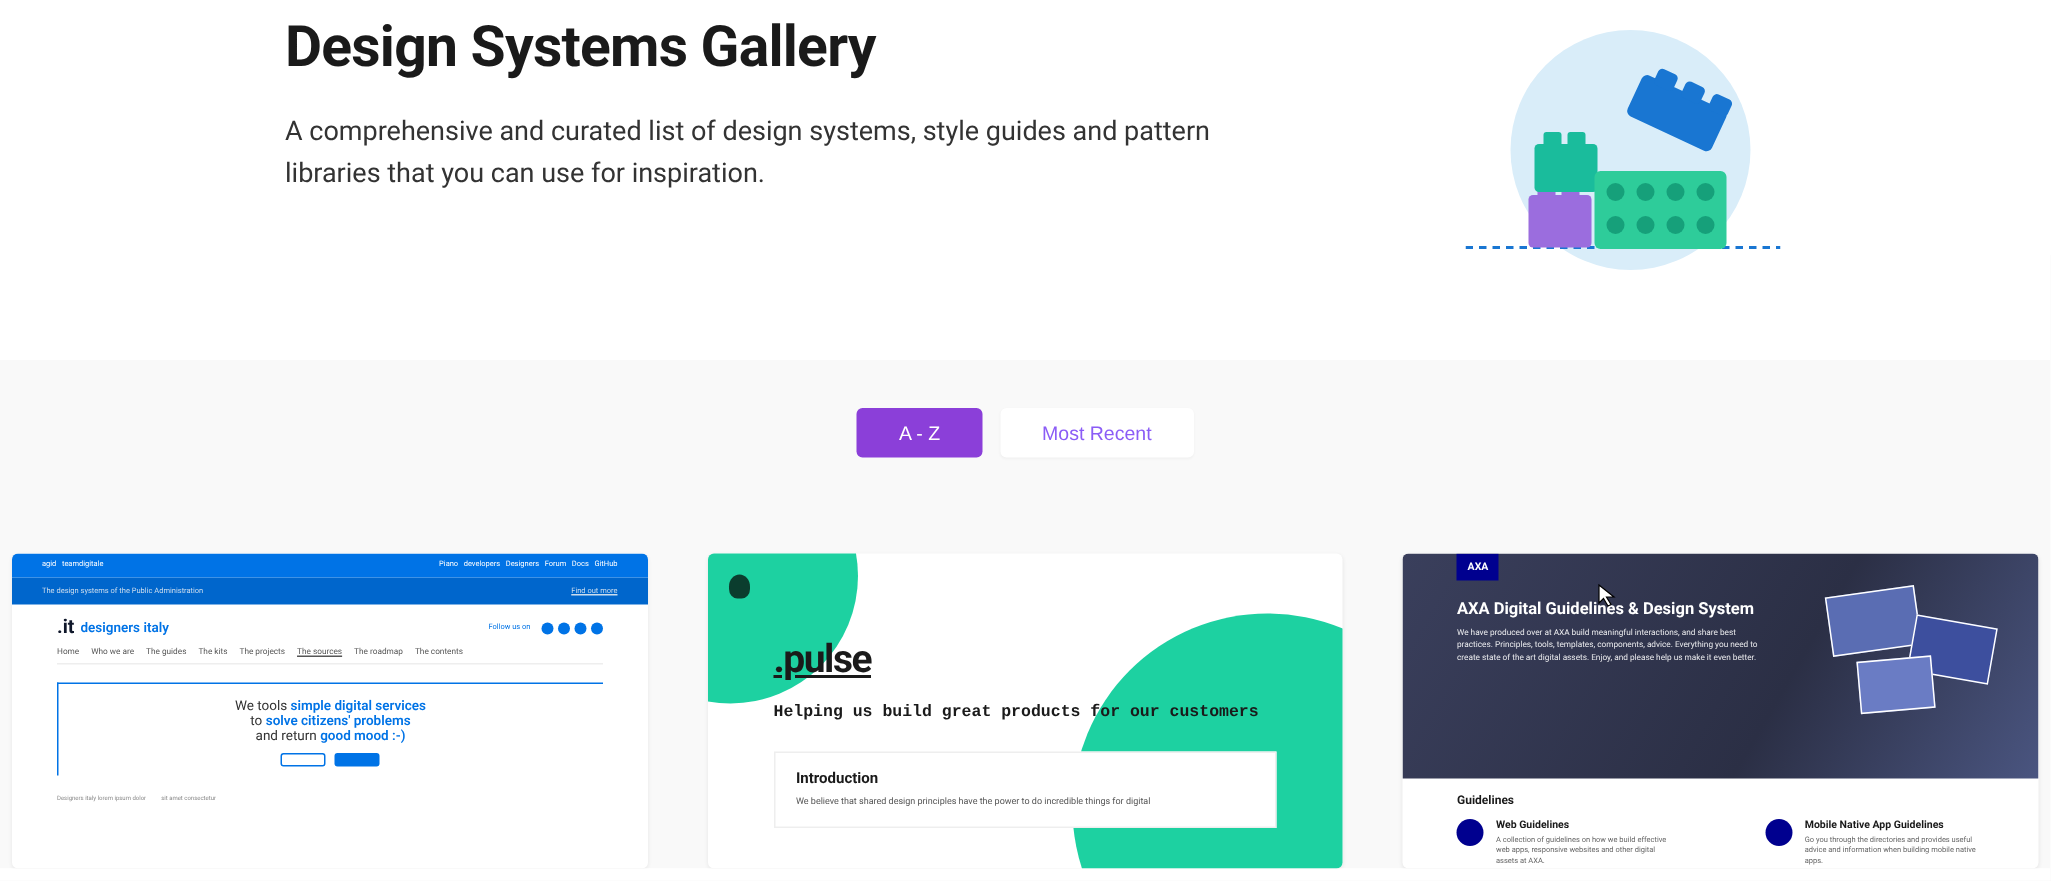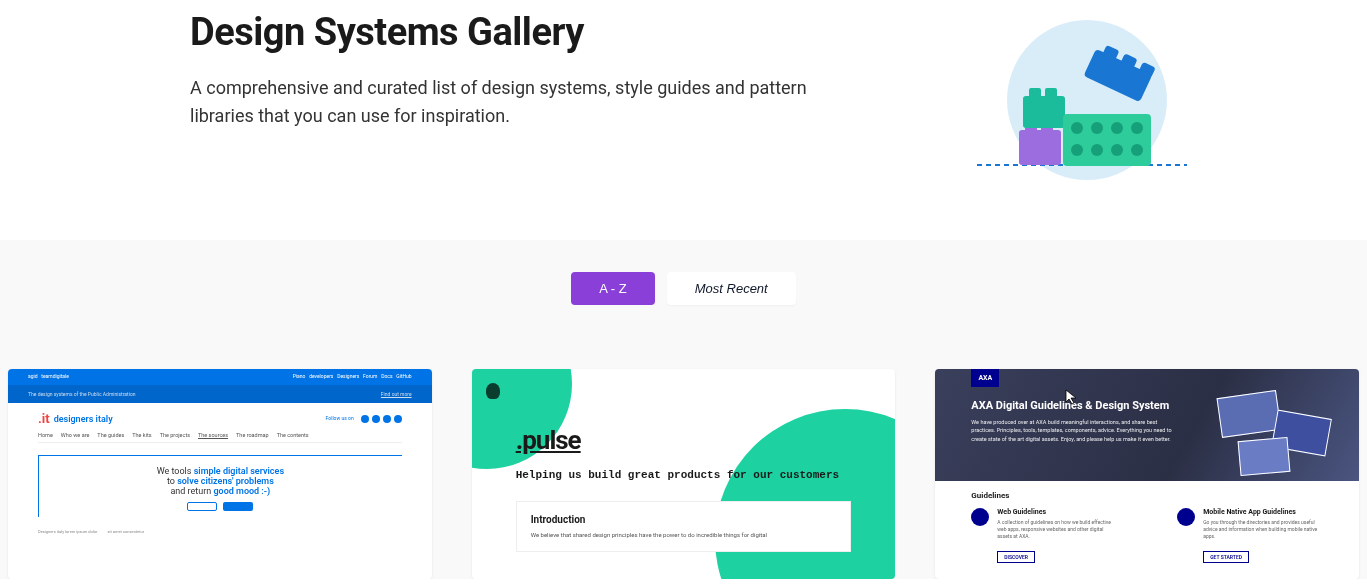--- a/index.html
+++ b/index.html
@@ -6,32 +6,32 @@
 body { font-family: -apple-system, BlinkMacSystemFont, 'Segoe UI', Roboto, Helvetica, Arial, sans-serif; background: #fff; color: #1a1a1a; width: 1367px; }
 .hero { padding: 10px 190px 50px; position: relative; display: flex; justify-content: space-between; align-items: flex-start; }
 .hero-text { max-width: 680px; }
 .hero-title { font-size: 38px; font-weight: 700; letter-spacing: -0.5px; margin-bottom: 20px; }
 .hero-desc { font-size: 18px; line-height: 1.55; color: #333; }
 .hero-illustration { width: 210px; height: 180px; position: relative; margin-right: -10px; }
 .gallery { background: #f9f9f9; padding: 32px 8px 0; }
 .tabs { display: flex; justify-content: center; gap: 12px; margin-bottom: 64px; }
 .tab { padding: 9px 28px; border-radius: 4px; font-size: 13px; cursor: pointer; border: none; }
 .tab-active { background: #8b3fd9; color: #fff; }
-.tab-inactive { background: #fff; color: #0f172a; box-shadow: 0 1px 2px rgba(0,0,0,0.04); font-style: italic; }
+.tab-inactive { background: #fff; color: #8b5cf6; box-shadow: 0 1px 2px rgba(0,0,0,0.04); }
 .cards { display: grid; grid-template-columns: repeat(3, 1fr); gap: 40px; }
 .card { background: #fff; border-radius: 4px; overflow: hidden; box-shadow: 0 1px 3px rgba(0,0,0,0.08); height: 210px; position: relative; }
 
 
 .c1-top { height: 16px; background: #0073e6; position: relative; }
 .c1-topbar { position: absolute; top: 4px; left: 20px; right: 20px; display: flex; justify-content: space-between; font-size: 5px; color: #fff; }
 .c1-sub { height: 18px; background: #0066cc; display: flex; align-items: center; justify-content: space-between; padding: 0 20px; font-size: 5px; color: #cde; }
 .c1-body { padding: 8px 30px; }
 .c1-brand { display: flex; justify-content: space-between; align-items: center; margin-bottom: 6px; }
 .c1-logo { display: flex; align-items: center; gap: 4px; }
-.c1-it { color: #ef4444; font-weight: 700; font-size: 13px; }
+.c1-it { color: #0f172a; font-weight: 700; font-size: 13px; }
 .c1-logotext { color: #0073e6; font-size: 9px; font-weight: 600; }
 .c1-socials { display: flex; gap: 3px; }
 .c1-dot { width: 8px; height: 8px; border-radius: 50%; background: #0073e6; }
 .c1-nav { display: flex; gap: 8px; font-size: 5.5px; color: #555; border-bottom: 1px solid #eee; padding-bottom: 4px; margin-bottom: 12px; }
 .c1-hero { text-align: center; padding: 10px 20px 6px; border: 1px solid #0073e6; border-bottom: none; border-right: none; position: relative; }
 .c1-hero-line { font-size: 9px; color: #333; }
 .c1-hero-line b { color: #0073e6; font-weight: 600; }
 .c1-btns { display: flex; gap: 6px; justify-content: center; margin-top: 6px; }
 .c1-btn1 { width: 30px; height: 9px; background: #0073e6; border-radius: 2px; }
 .c1-btn2 { width: 30px; height: 9px; border: 1px solid #0073e6; border-radius: 2px; }
@@ -43,21 +43,21 @@
 .c2-owl { position: absolute; top: 14px; left: 14px; width: 14px; height: 16px; background: #0b3d2e; border-radius: 50% 50% 40% 40%; }
 .c2-curve { position: absolute; right: -80px; bottom: -90px; width: 260px; height: 260px; background: #1dd1a1; border-radius: 50%; }
 .c2-body { position: relative; padding: 56px 44px 0; }
 .c2-logo { font-size: 26px; font-weight: 700; letter-spacing: -1px; text-decoration: underline; }
 .c2-tag { font-size: 11px; font-weight: 600; margin-top: 14px; font-family: Liberation Mono, monospace; }
 .c2-panel { background: #fff; margin-top: 20px; padding: 12px 14px; border: 1px solid #eee; position: relative; z-index: 2; }
 .c2-intro { font-size: 10px; font-weight: 700; margin-bottom: 6px; }
 .c2-txt { font-size: 6px; color: #555; line-height: 1.4; }
 
 
-.c3-hero { height: 112px; background: linear-gradient(120deg, #3a3f5c 0%, #2b2f45 60%, #4a5580 100%); position: relative; padding: 30px 36px 0; color: #fff; overflow: hidden; }
+.c3-hero { height: 150px; background: linear-gradient(120deg, #3a3f5c 0%, #2b2f45 60%, #4a5580 100%); position: relative; padding: 30px 36px 0; color: #fff; overflow: hidden; }
 .c3-badge { position: absolute; top: 0; left: 36px; width: 28px; height: 18px; background: #00008f; font-size: 7px; color: #fff; display: flex; align-items: center; justify-content: center; font-weight: 700; }
 .c3-title { font-size: 11px; font-weight: 700; margin-bottom: 6px; }
 .c3-desc { font-size: 5.5px; line-height: 1.5; max-width: 210px; opacity: 0.9; }
 .c3-imgs { position: absolute; right: 10px; top: 20px; width: 150px; height: 90px; }
 .c3-img { position: absolute; background: #5a6db3; border: 1px solid #fff; }
 .c3-cursor { position: absolute; top: 20px; left: 130px; }
 .c3-lower { padding: 10px 36px; }
 .c3-sub { font-size: 8px; font-weight: 700; margin-bottom: 8px; }
 .c3-cols { display: flex; gap: 60px; }
 .c3-col { display: flex; gap: 8px; flex: 1; }

